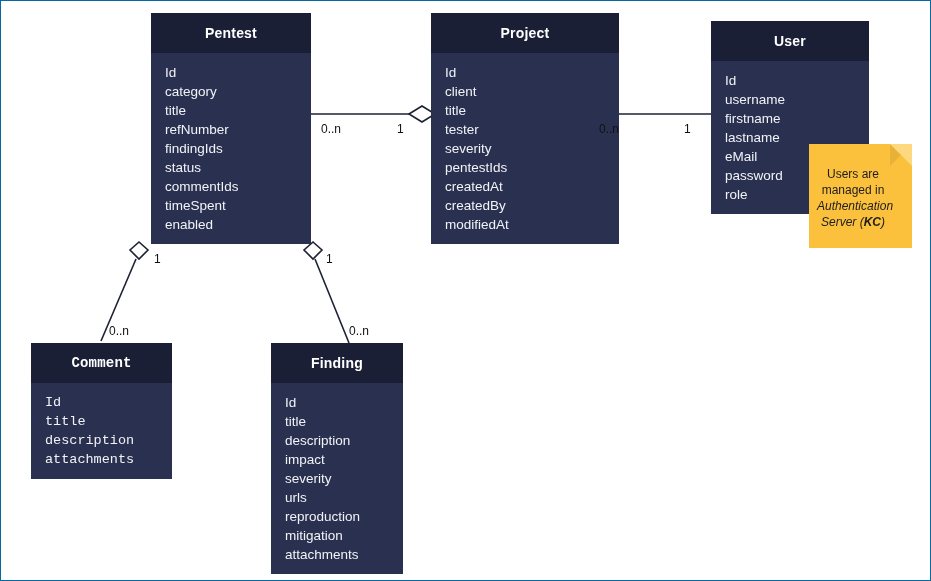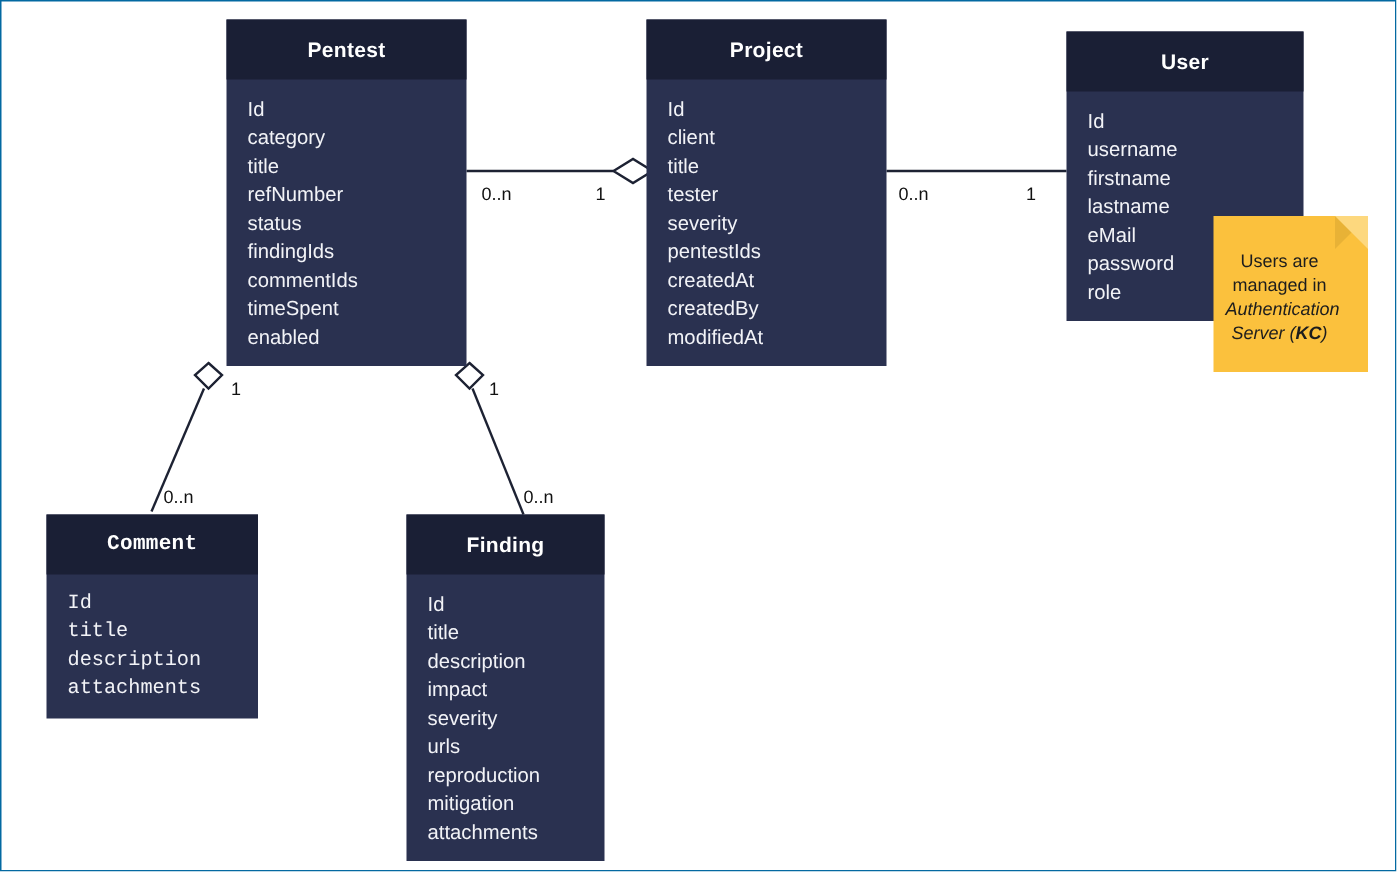--- a/index.html
+++ b/index.html
@@ -117,29 +117,29 @@
     </g>
   </svg>
 
   <div class="uml-class" style="left:150px; top:12px; width:160px;">
     <div class="uml-header">Pentest</div>
     <ul class="uml-attrs">
       <li>Id</li>
       <li>category</li>
       <li>title</li>
       <li>refNumber</li>
+      <li>findingIds</li>
       <li>status</li>
-      <li>findingIds</li>
       <li>commentIds</li>
       <li>timeSpent</li>
       <li>enabled</li>
     </ul>
   </div>
 
-  <div class="uml-class" style="left:430px; top:12px; width:160px;">
+  <div class="uml-class" style="left:430px; top:12px; width:188px;">
     <div class="uml-header">Project</div>
     <ul class="uml-attrs">
       <li>Id</li>
       <li>client</li>
       <li>title</li>
       <li>tester</li>
       <li>severity</li>
       <li>pentestIds</li>
       <li>createdAt</li>
       <li>createdBy</li>

